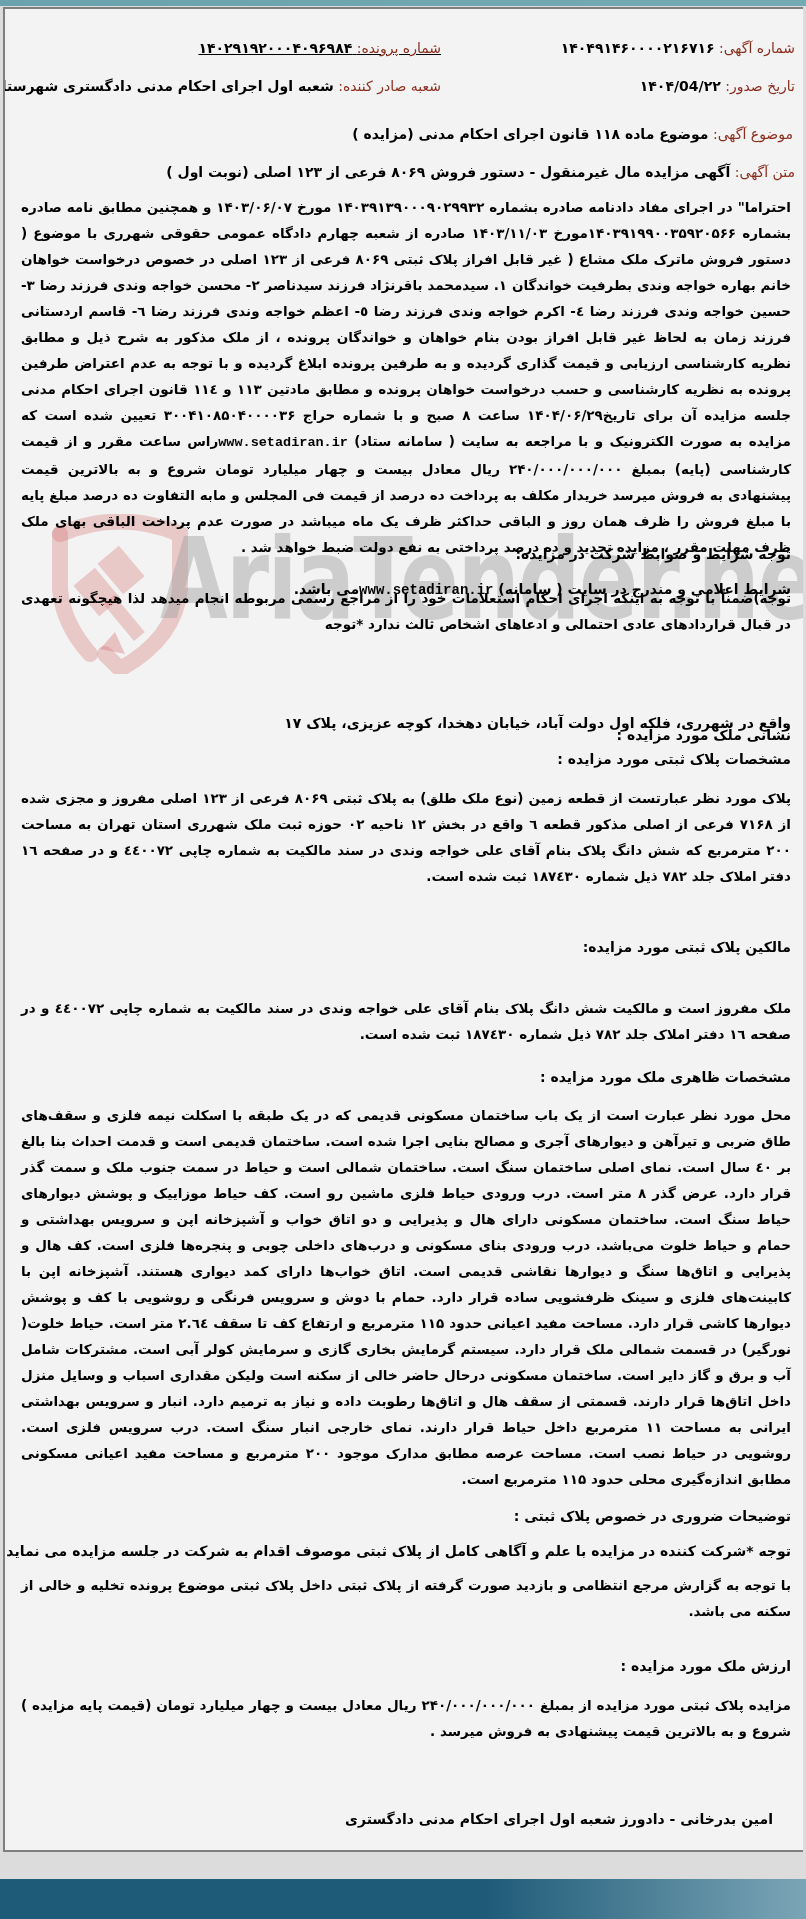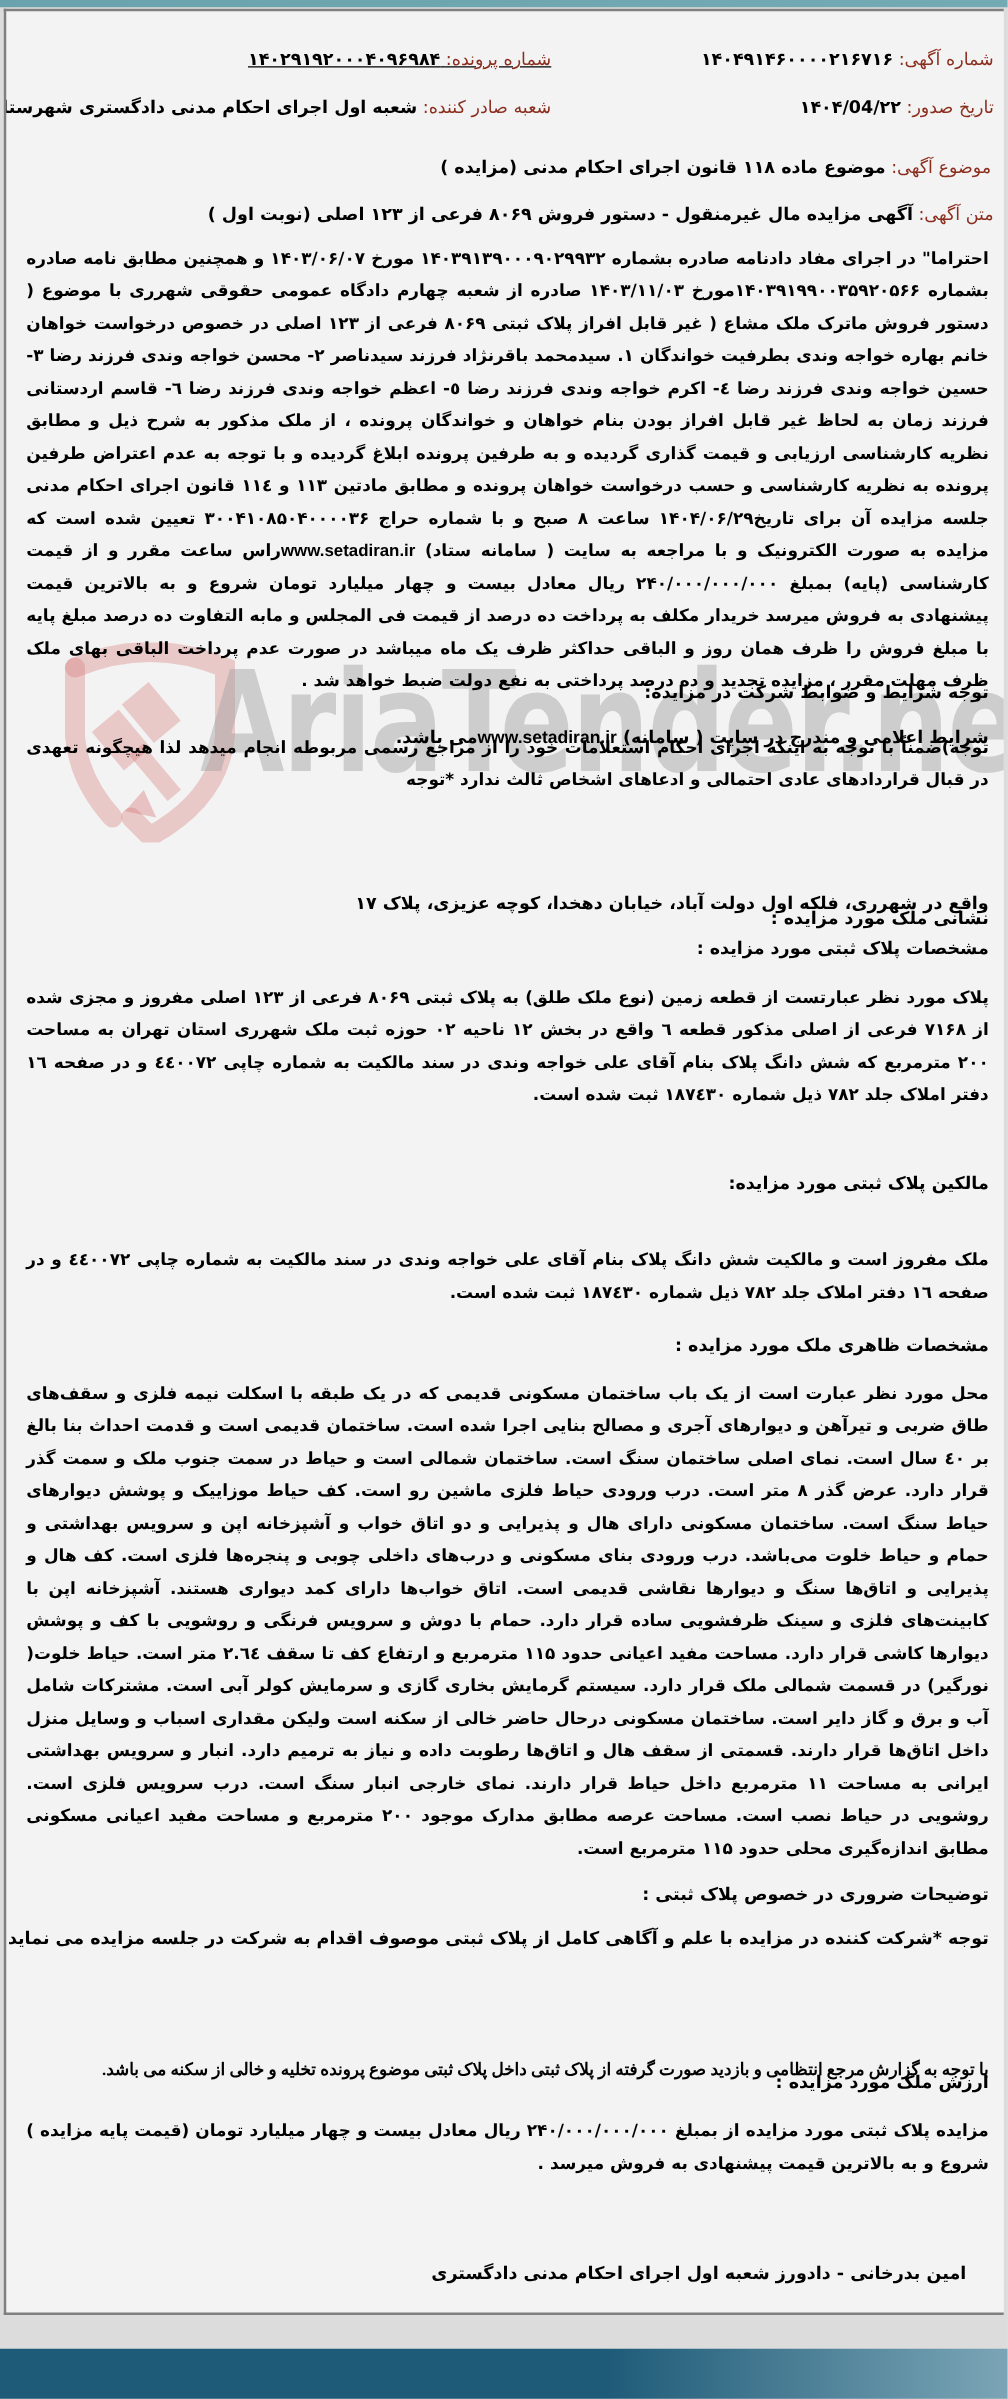--- a/index.html
+++ b/index.html
@@ -75,21 +75,21 @@
     font-size: 13.5px;
     line-height: 26px;
   }
   .heading {
     position: absolute;
     right: 0;
     direction: rtl;
     font-size: 14px;
     white-space: nowrap;
   }
-  .latin { direction: ltr; unicode-bidi: embed; font-family: Liberation Sans, sans-serif; font-weight: bold; }
+  .latin { direction: ltr; unicode-bidi: embed; font-family: Liberation Mono, monospace; font-weight: bold; }
   .watermark {
     position: absolute;
     left: 40px; top: 505px;
     width: 600px; height: 160px;
     pointer-events: none;
   }
   .wm-text {
     position: absolute;
     left: 115px; top: 0px;
     font-family: "DejaVu Sans", sans-serif;
@@ -166,21 +166,21 @@
       <div class="block" style="top:776px;"> پلاک مورد نظر عبارتست از قطعه زمین (نوع ملک طلق) به پلاک ثبتی ۸۰۶۹ فرعی از ۱۲۳ اصلی مفروز و مجزی شده از ۷۱۶۸ فرعی از اصلی مذکور قطعه ٦ واقع در بخش ۱۲ ناحیه ۰۲ حوزه ثبت ملک شهرری استان تهران به مساحت ۲۰۰ مترمربع که شش دانگ پلاک بنام آقای علی خواجه وندی در سند مالکیت به شماره چاپی ٤٤۰۰۷۲ و در صفحه ۱٦ دفتر املاک جلد ۷۸۲ ذیل شماره ۱۸۷٤۳۰ ثبت شده است.</div>
 
       <div class="heading" style="top:930px;">مالکین پلاک ثبتی مورد مزایده:</div>
       <div class="block" style="top:962px;margin-top:24px;"> ملک مفروز است و مالکیت شش دانگ پلاک بنام آقای علی خواجه وندی در سند مالکیت به شماره چاپی ٤٤۰۰۷۲ و در صفحه ۱٦ دفتر املاک جلد ۷۸۲ ذیل شماره ۱۸۷٤۳۰ ثبت شده است.</div>
 
       <div class="heading" style="top:1060px;">مشخصات  ظاهری ملک مورد مزایده  :</div>
       <div class="block" style="top:1093px;">محل مورد نظر عبارت است از یک باب ساختمان مسکونی قدیمی که در یک طبقه با اسکلت نیمه فلزی و سقف‌های طاق ضربی و تیرآهن و دیوارهای آجری و مصالح بنایی اجرا شده است. ساختمان قدیمی است و قدمت احداث بنا بالغ بر ٤۰ سال است. نمای اصلی ساختمان سنگ است. ساختمان شمالی است و حیاط در سمت جنوب ملک و سمت گذر قرار دارد. عرض گذر ۸ متر است. درب ورودی حیاط فلزی ماشین رو است. کف حیاط موزاییک و پوشش دیوارهای حیاط سنگ است. ساختمان مسکونی دارای هال و پذیرایی و دو اتاق خواب و آشپزخانه اپن و سرویس بهداشتی و حمام و حیاط خلوت می‌باشد. درب ورودی بنای مسکونی و درب‌های داخلی چوبی و پنجره‌ها فلزی است. کف هال و پذیرایی و اتاق‌ها سنگ و دیوارها نقاشی قدیمی است. اتاق خواب‌ها دارای کمد دیواری هستند. آشپزخانه اپن با کابینت‌های فلزی  و سینک ظرفشویی ساده قرار دارد. حمام با دوش و سرویس فرنگی و روشویی با کف و پوشش دیوارها کاشی قرار دارد. مساحت مفید اعیانی حدود ۱۱۵ مترمربع و ارتفاع کف تا سقف ۲.٦٤ متر است. حیاط خلوت( نورگیر) در قسمت شمالی ملک قرار دارد. سیستم گرمایش بخاری گازی و سرمایش کولر آبی است. مشترکات شامل آب و برق و گاز دایر است. ساختمان مسکونی درحال حاضر خالی از سکنه است ولیکن مقداری اسباب و وسایل منزل داخل اتاق‌ها قرار دارند. قسمتی از سقف هال و اتاق‌ها رطوبت داده و نیاز به ترمیم دارد. انبار و سرویس بهداشتی ایرانی به مساحت ۱۱ مترمربع داخل حیاط قرار دارند. نمای خارجی انبار سنگ است. درب سرویس فلزی است. روشویی در حیاط نصب است. مساحت عرصه مطابق مدارک موجود ۲۰۰ مترمربع و مساحت مفید اعیانی مسکونی مطابق اندازه‌گیری محلی حدود ۱۱۵ مترمربع است.</div>
 
       <div class="heading" style="top:1499px;margin-left:24px;">توضیحات ضروری در خصوص پلاک ثبتی :</div>
       <div class="heading" style="top:1534px;">توجه *شرکت کننده در مزایده با علم و آگاهی کامل از پلاک ثبتی موصوف اقدام به شرکت در جلسه مزایده می نماید *</div>
-      <div class="block" style="top:1634px;font-family:Liberation Serif, serif;">با توجه به گزارش مرجع انتظامی و بازدید صورت گرفته از پلاک ثبتی داخل پلاک ثبتی موضوع پرونده تخلیه و خالی از سکنه می باشد.</div>
+      <div class="block" style="top:1563px;">با توجه به گزارش مرجع انتظامی و بازدید صورت گرفته از پلاک ثبتی داخل پلاک ثبتی موضوع پرونده تخلیه و خالی از سکنه می باشد.</div>
 
       <div class="heading" style="top:1649px;"> ارزش ملک مورد مزایده :</div>
       <div class="block" style="top:1683px;">مزایده پلاک ثبتی مورد مزایده از بمبلغ ۲۴۰/۰۰۰/۰۰۰/۰۰۰ ریال معادل  بیست و چهار میلیارد تومان  (قیمت پایه مزایده ) شروع و به بالاترین قیمت پیشنهادی به فروش میرسد  .</div>
 
       <div class="heading" style="top:1802px; right:18px;">امین بدرخانی - دادورز شعبه اول  اجرای احکام مدنی دادگستری</div>
     </div>
   </div>
 </div>
 
 <div class="bottom-bar"></div>

